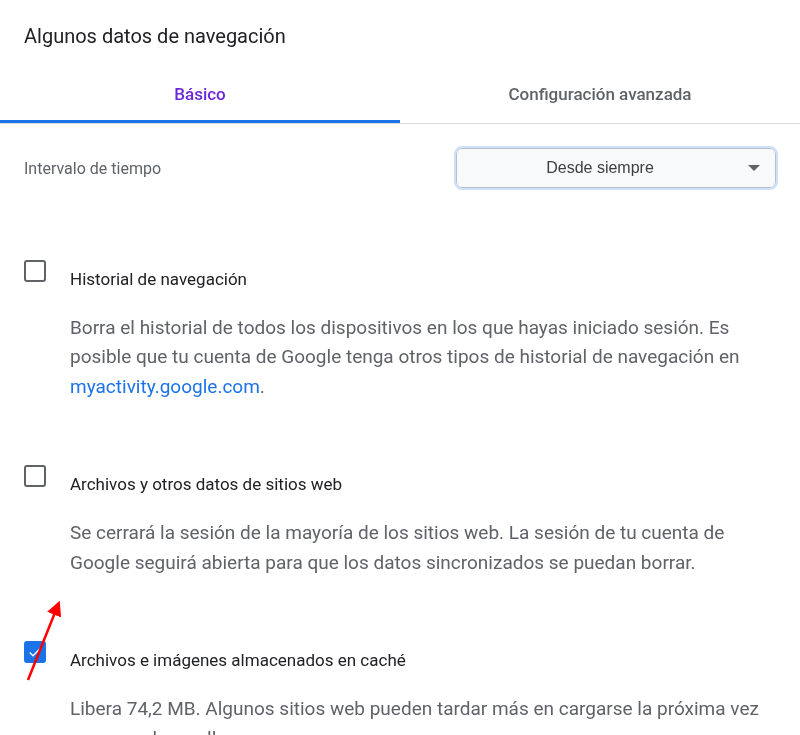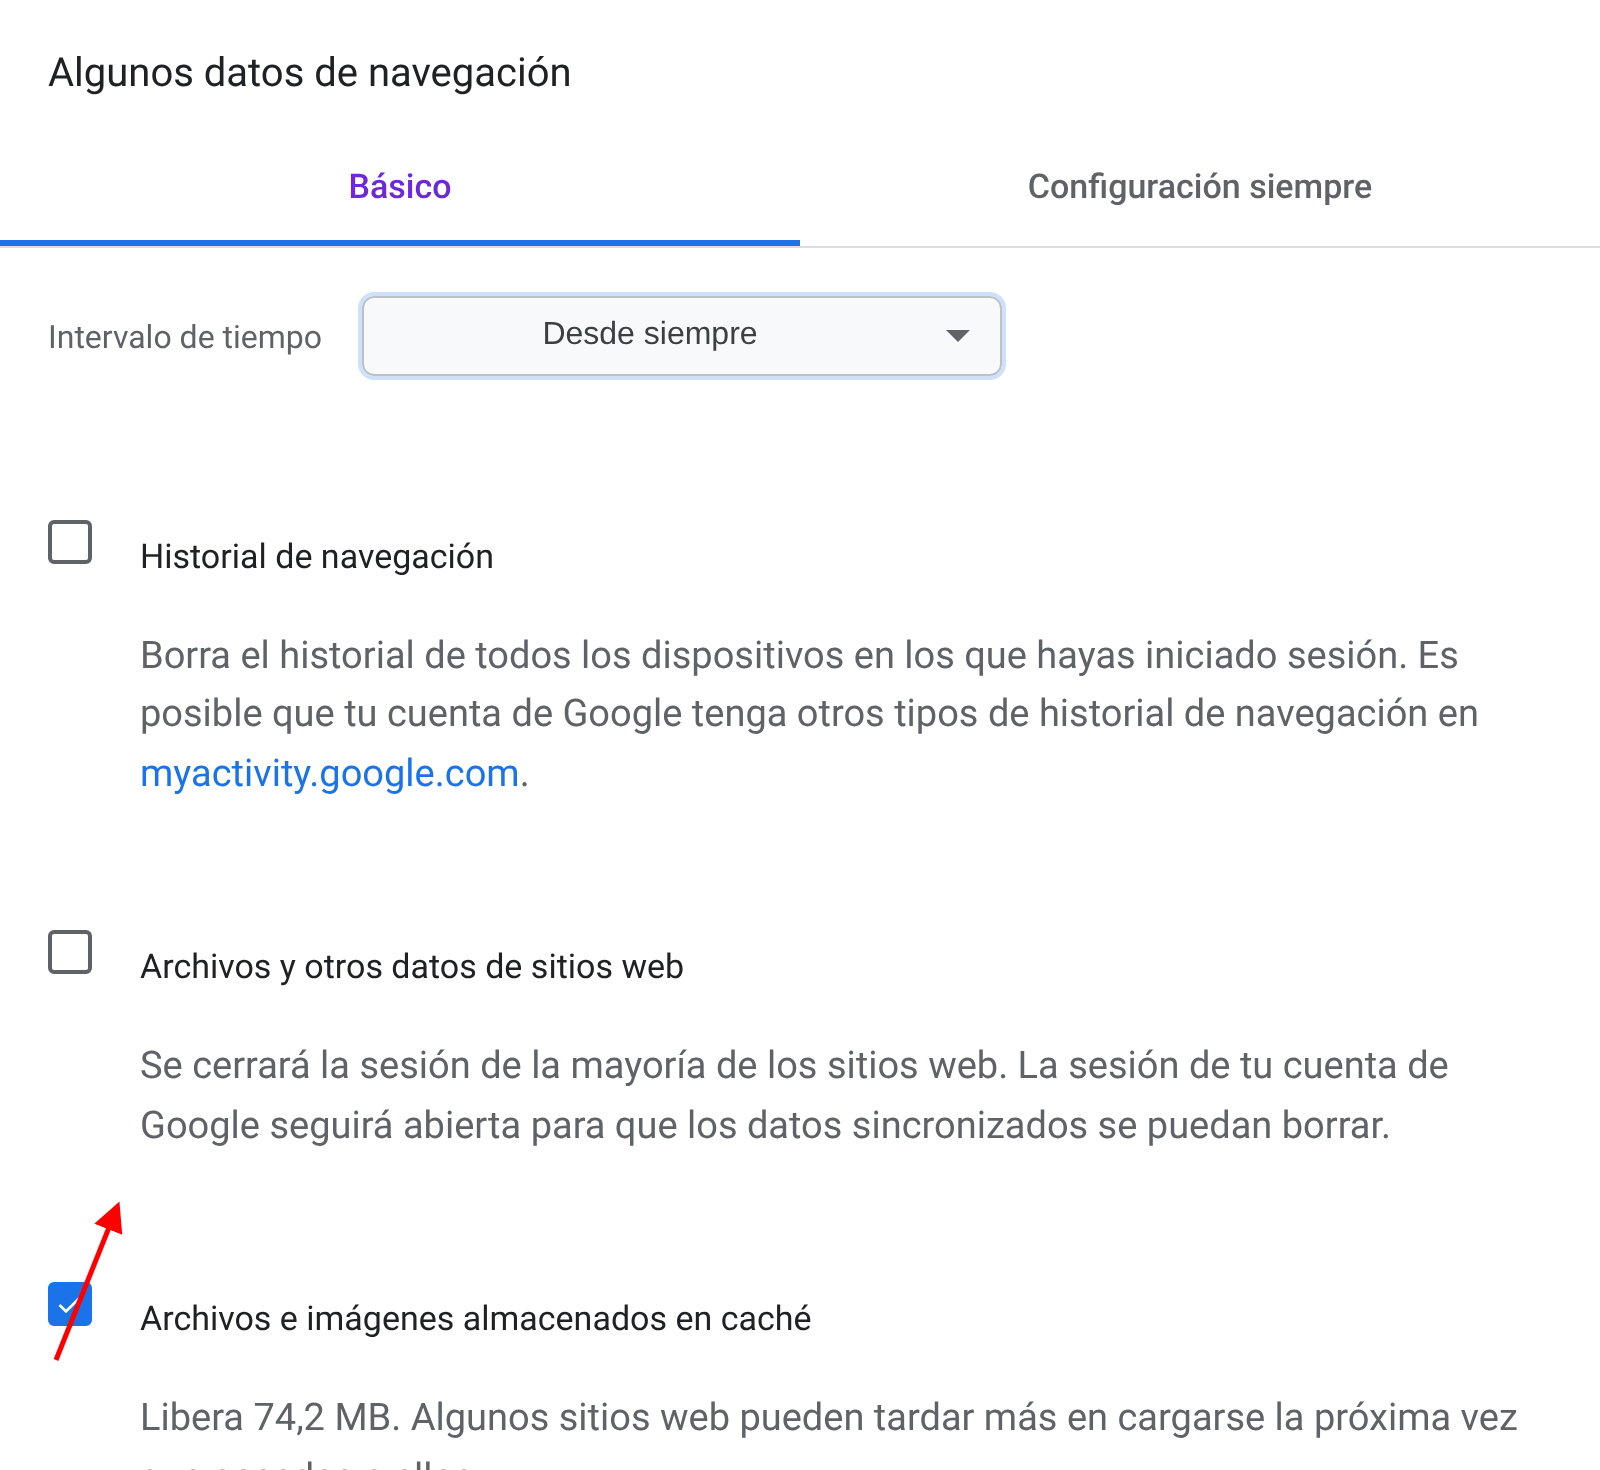--- a/index.html
+++ b/index.html
@@ -46,21 +46,22 @@
     
     .tab.active {
       color: #6d28d9;
       border-bottom-color: #1a73e8;
     }
     
     .time-range-row {
       display: flex;
       align-items: center;
       padding: 24px 0;
-      gap: 20px;
+      gap: 32px;
+      justify-content: space-between;
     }
     
     .time-range-label {
       font-size: 16px;
       color: #5f6368;
     }
     
     .select-wrapper {
       position: relative;
       display: inline-block;
@@ -201,21 +202,21 @@
     }
   </style>
 </head>
 <body>
 
 <div class="dialog">
   <h1 class="dialog-title">Algunos datos de navegación</h1>
 
   <div class="tabs">
     <div class="tab active">Básico</div>
-    <div class="tab">Configuración siempre</div>
+    <div class="tab">Configuración avanzada</div>
   </div>
 
   <div class="time-range-row">
     <span class="time-range-label">Intervalo de tiempo</span>
     <div class="select-wrapper">
       <button class="time-select">Desde siempre</button>
       <span class="select-arrow"></span>
     </div>
   </div>
 

